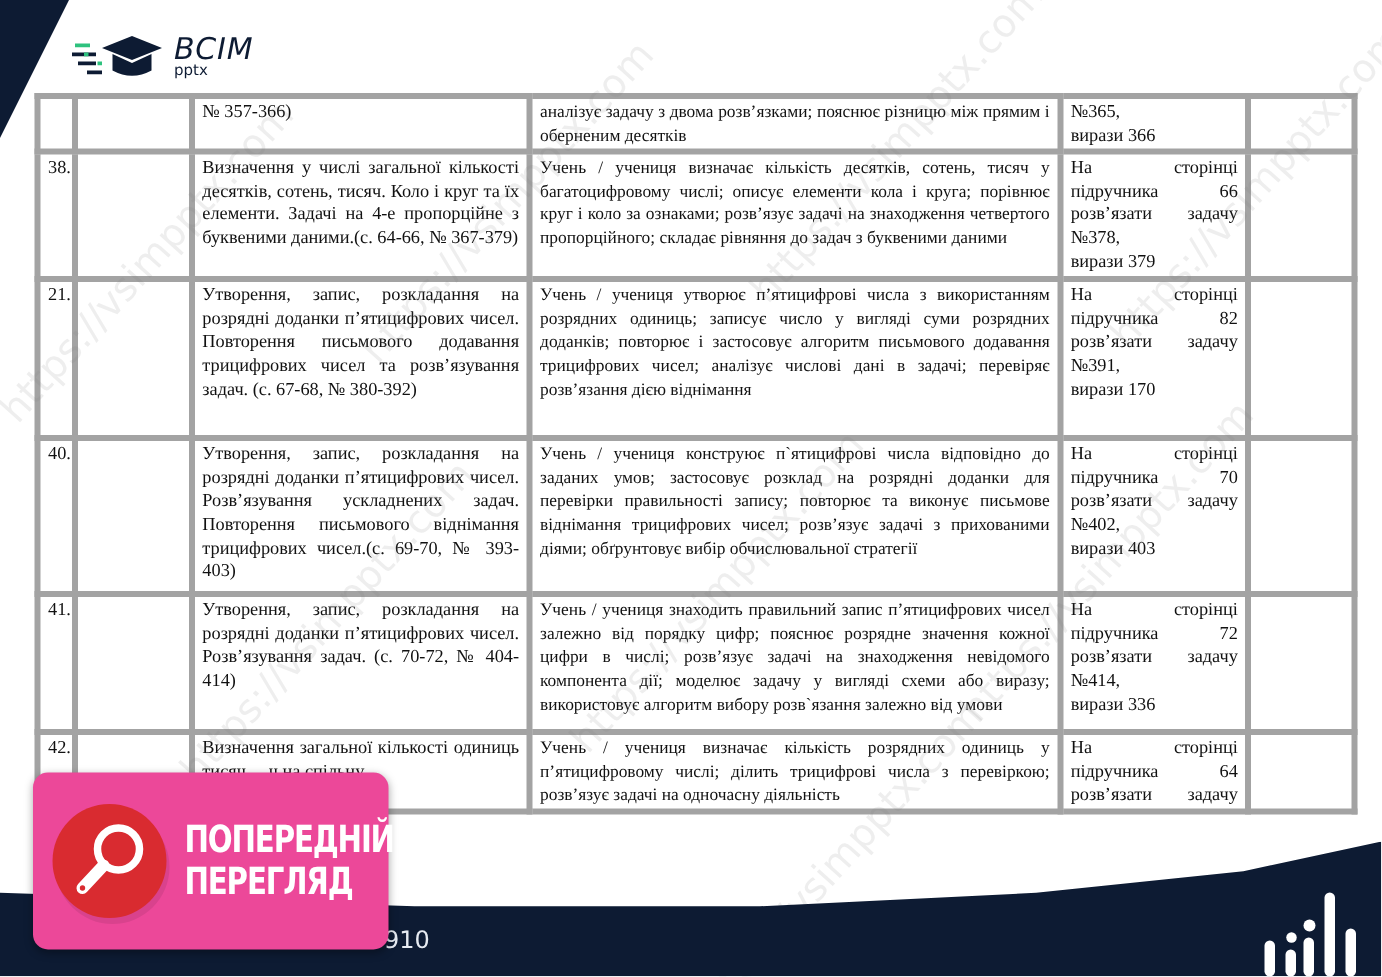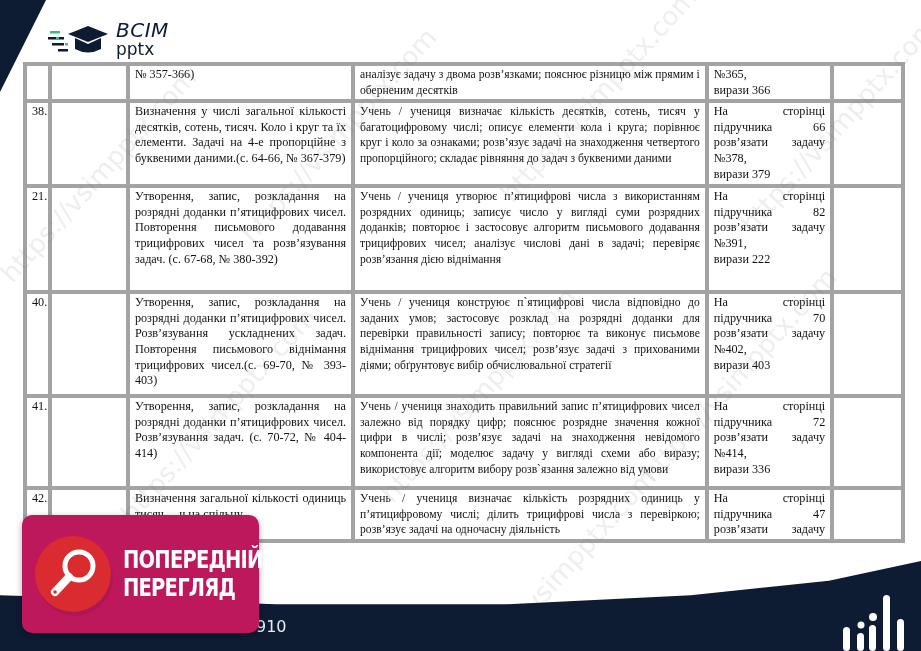--- a/index.html
+++ b/index.html
@@ -21,21 +21,21 @@
     clip-path: polygon(0 38%, 30% 48%, 55% 48%, 75% 38%, 90% 22%, 100% 0, 100% 100%, 0 100%);
   }
   .footer-page {
     position:absolute; left:256px; top:617px;
     font-family:"DejaVu Sans", sans-serif; font-size:16px; color:#e6ebf2;
   }
   .logo { position:absolute; left:48px; top:20px; display:flex; align-items:center; }
   .logo-mark { width:62px; height:34px; position:relative; }
   .logo-text { margin-left:6px; line-height:1; }
   .logo-title { font-family:"DejaVu Sans", sans-serif; font-size:20px; color:#0d1b33; letter-spacing:0.5px;font-style:italic; }
-  .logo-sub { font-family:"DejaVu Sans", sans-serif; font-size:17px; color:#0d1b33; margin-top:1px; }
+  .logo-sub { font-family:"DejaVu Sans", sans-serif; font-size:10px; color:#0d1b33; margin-top:1px; }
 
   .br-logo { position:absolute; right:10px; bottom:0; width:72px; height:62px; }
 
   
   table.plan {
     position:absolute; left:23px; top:62px;
     width:882px; border-collapse:collapse; table-layout:fixed;
     font-size:12.2px; line-height:15.6px;
   }
   table.plan td {
@@ -57,21 +57,21 @@
   
   .wm {
     position:absolute; font-family:"DejaVu Sans", sans-serif;
     font-size:26px; color:rgba(120,120,120,0.13);
     transform:rotate(-48deg); white-space:nowrap; pointer-events:none;
   }
 
   
   .preview {
     position:absolute; left:22px; top:515px; width:237px; height:118px;
-    background:#be185d; border-radius:10px;
+    background:#ec4899; border-radius:10px;
     box-shadow:0 2px 6px rgba(0,0,0,0.35);
     display:flex; align-items:center;
   }
   .preview-circle {
     width:76px; height:76px; border-radius:50%;
     background:#d92b30; margin-left:13px; position:relative;
     box-shadow: 2px 4px 0 rgba(0,0,0,0.08);
   }
   .preview-text {
     margin-left:12px; color:#fff;
@@ -163,21 +163,21 @@
           </div>
       <div class="hw-line">
             <span>підручника</span>
             <span>82</span>
           </div>
       <div class="hw-line">
             <span>розв’язати</span>
             <span>задачу</span>
           </div>
       <div>№391,</div>
-      <div>вирази 222</div>
+      <div>вирази 170</div>
     </td>
     <td class="c6"></td>
   </tr>
 
   <tr style="height:104px">
     <td class="c1">40.</td>
     <td class="c2"></td>
     <td class="c3">Утворення, запис, розкладання на розрядні доданки п’ятицифрових чисел. Розв’язування ускладнених задач. Повторення письмового віднімання трицифрових чисел.(с. 69-70, № 393-403)</td>
     <td class="c4">Учень / учениця конструює п`ятицифрові числа відповідно до заданих умов; застосовує розклад на розрядні доданки для перевірки правильності запису; повторює та виконує письмове віднімання трицифрових чисел; розв’язує задачі з прихованими діями; обґрунтовує вибір обчислювальної стратегії</td>
     <td class="c5">
@@ -228,21 +228,21 @@
     <td class="c2"></td>
     <td class="c3" style="overflow:hidden;">Визначення загальної кількості одиниць тисяч. ...ч на спільну</td>
     <td class="c4">Учень / учениця визначає кількість розрядних одиниць у п’ятицифровому числі; ділить трицифрові числа з перевіркою; розв’язує задачі на одночасну діяльність</td>
     <td class="c5">
       <div class="hw-line">
             <span>На</span>
             <span>сторінці</span>
           </div>
       <div class="hw-line">
             <span>підручника</span>
-            <span>47</span>
+            <span>64</span>
           </div>
       <div class="hw-line">
             <span>розв’язати</span>
             <span>задачу</span>
           </div>
     </td>
     <td class="c6"></td>
   </tr>
 </tbody>
   </table>

